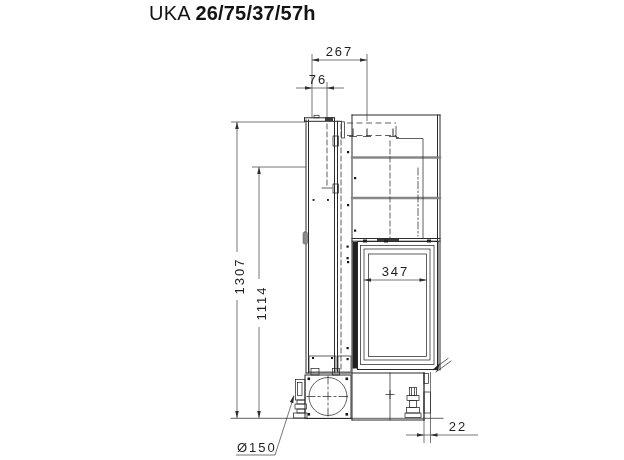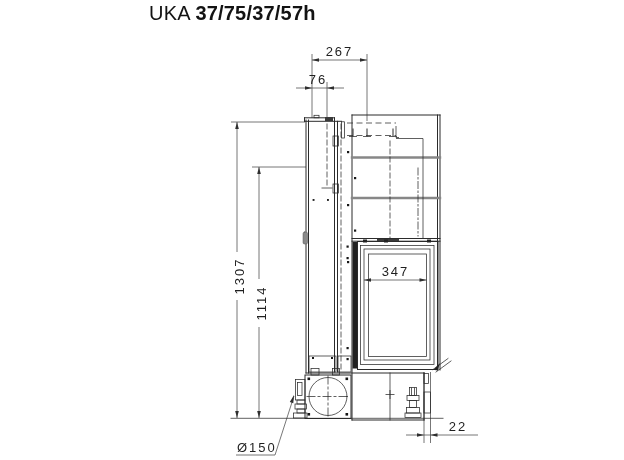--- a/index.html
+++ b/index.html
@@ -15,21 +15,21 @@
   .dimline{stroke:#4a4a4a;stroke-width:.75;fill:none;}
   .thick{stroke:#878787;stroke-width:2.4;fill:none;}
 </style>
 </head>
 <body>
 
 <div class="canvas">
 
   <div class="title">
     <span class="brand">UKA</span>
-    <span class="model">37/75/37/57h</span>
+    <span class="model">26/75/37/57h</span>
   </div>
 
   <svg width="624" height="460" viewBox="0 0 624 460">
 
     <g class="dimline">
 
       <line x1="312" y1="60" x2="367" y2="60"></line>
       <line x1="312" y1="54" x2="312" y2="118"></line>
       <line x1="367" y1="54" x2="367" y2="121"></line>
 

